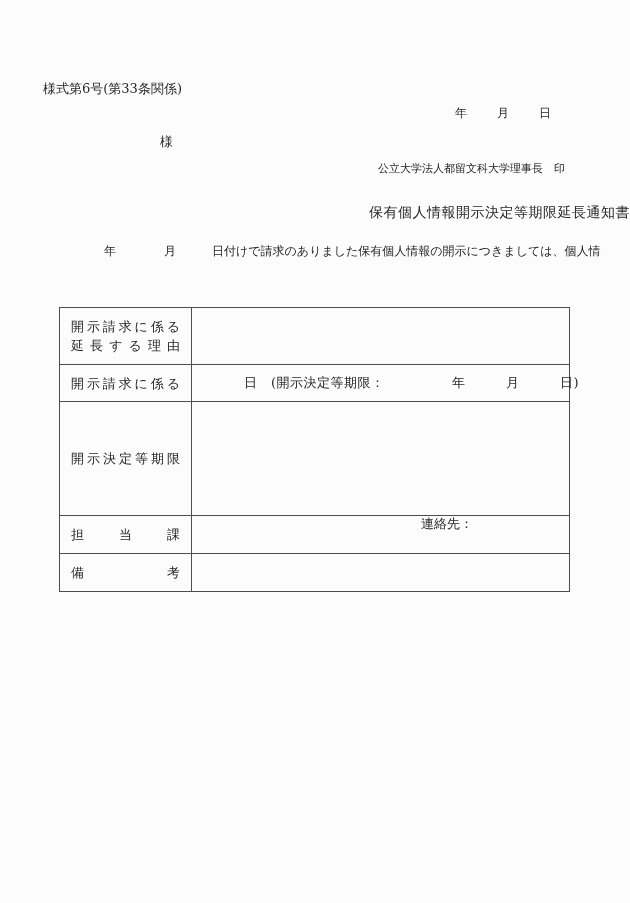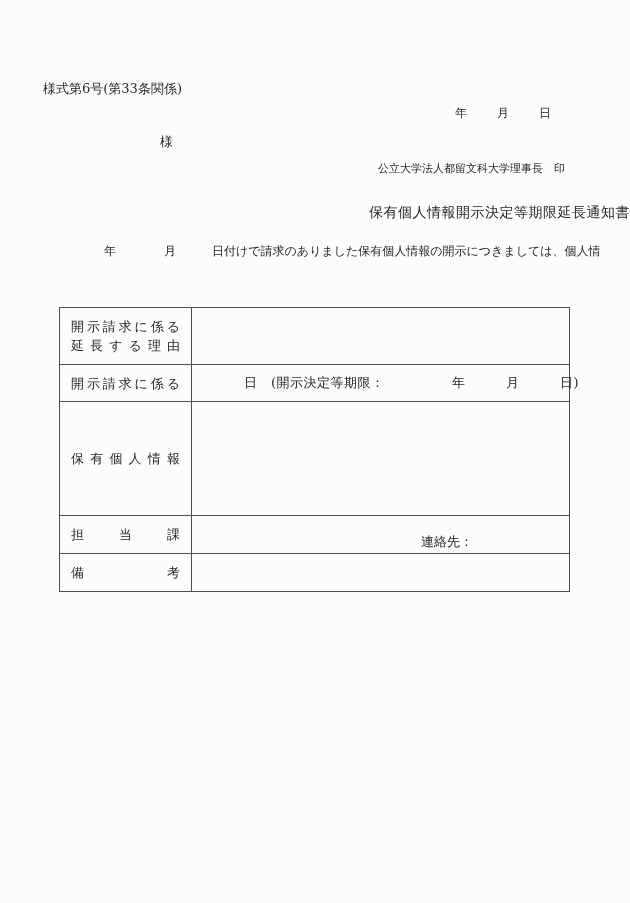--- a/index.html
+++ b/index.html
@@ -88,21 +88,21 @@
   .row-5 { height: 38px; }
   .period-value {
     padding-left: 52px;
     white-space: nowrap;
     letter-spacing: 0.5px;
   }
   .contact-cell { position: relative; }
   .contact-label {
     position: absolute;
     left: 229px;
-    bottom: 2px;
+    bottom: 20px;
     white-space: nowrap;
   }
 </style>
 </head>
 <body>
 
 <div class="page">
 
   <div class="abs form-number">様式第6号(第33条関係)</div>
 
@@ -125,21 +125,21 @@
         <div class="label-line">開示請求に係る</div>
         <div class="label-line">延長する理由</div>
       </td>
       <td class="value-cell"></td>
     </tr>
     <tr class="row-2">
       <td class="label-cell">開示請求に係る</td>
       <td class="value-cell period-value">日　(開示決定等期限：　　　　　年　　　月　　　日)</td>
     </tr>
     <tr class="row-3">
-      <td class="label-cell">保有個人情報</td>
+      <td class="label-cell">開示決定等期限</td>
       <td class="value-cell"></td>
     </tr>
     <tr class="row-4">
       <td class="label-cell">担当課</td>
       <td class="value-cell contact-cell">
         <span class="contact-label">連絡先：</span>
       </td>
     </tr>
     <tr class="row-5">
       <td class="label-cell">備考</td>

